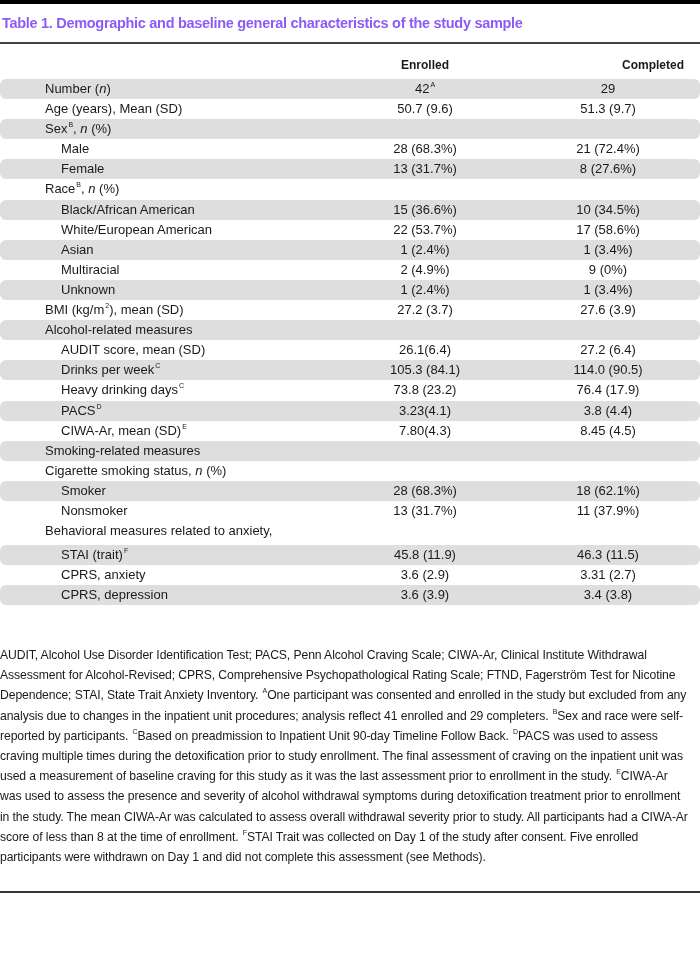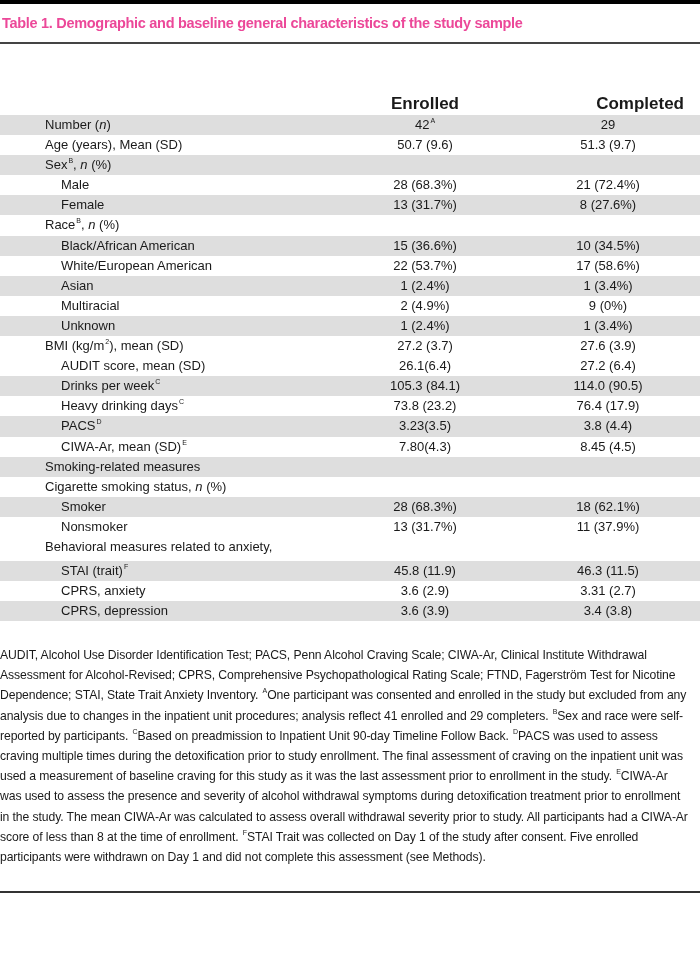--- a/index.html
+++ b/index.html
@@ -1,26 +1,26 @@
 <!DOCTYPE html>
 <html><head>
 <meta charset="utf-8">
 <style>
   html, body { margin: 0; padding: 0; background: #ffffff; }
   body { width: 700px; height: 960px; overflow: hidden; position: relative;
          font-family: "Liberation Sans", "DejaVu Sans", sans-serif; color: #1a1a1a; }
   .top-rule { position: absolute; left: 0; top: 0; width: 700px; height: 4px; background: #000; }
   .title { position: absolute; left: 2px; top: 15px; font-size: 14.5px; font-weight: bold;
-           letter-spacing: -0.3px; color: #ec4899; white-space: nowrap; text-align: right; }
+           letter-spacing: -0.3px; color: #8b5cf6; white-space: nowrap; text-align: right; }
   .title-rule { position: absolute; left: 0; top: 42px; width: 700px; height: 2px; background: #444; }
   .table { position: absolute; left: 0; top: 54px; width: 700px; }
-  .hdr { height: 25px; position: relative; font-size: 17px; font-weight: bold; margin-top: 36px; }
+  .hdr { height: 25px; position: relative; font-size: 12px; font-weight: bold; }
   .hdr .c1 { position: absolute; left: 375px; width: 100px; text-align: center; top: 4px; }
   .hdr .c2 { position: absolute; left: 584px; width: 100px; text-align: right; top: 4px; }
-  .row { position: relative; height: 20.1px; font-size: 13px; line-height: 20px; }
+  .row { position: relative; height: 20.1px; font-size: 13px; line-height: 20px; border-radius: 6px; }
   .row.shaded { background: #dedede; }
   .row .lbl { position: absolute; left: 45px; white-space: nowrap; }
   .row.sub .lbl { left: 61px; text-align: right; }
   .row .v1 { position: absolute; left: 370px; width: 110px; text-align: center; }
   .row .v2 { position: absolute; left: 553px; width: 110px; text-align: center; }
   .row.tall { height: 24px; }
   .row.tall .lbl { white-space: normal; width: 260px; line-height: 20px; }
   sup { font-size: 7px; vertical-align: top; line-height: 10px; position: relative; top: 1px; margin-left: 1px; }
   i { font-style: italic; }
   .footnote { position: absolute; left: 0; top: 645px; width: 690px; font-size: 12.2px;
@@ -93,38 +93,43 @@
       <div class="row shaded sub">
         <span class="lbl"><span>Unknown</span></span>
         <span class="v1"><span>1 (2.4%)</span></span>
         <span class="v2">1 (3.4%)</span>
       </div>
       <div class="row">
         <span class="lbl"><span>BMI (kg/m</span><sup>2</sup><span>), mean (SD)</span></span>
         <span class="v1"><span>27.2 (3.7)</span></span>
         <span class="v2">27.6 (3.9)</span>
       </div>
+      <div class="row shaded">
+        <span class="lbl"><span>Alcohol-related measures</span></span>
+        <span class="v1"><span></span></span>
+        <span class="v2"></span>
+      </div>
       <div class="row sub">
         <span class="lbl"><span>AUDIT score, mean (SD)</span></span>
         <span class="v1"><span>26.1(6.4)</span></span>
         <span class="v2">27.2 (6.4)</span>
       </div>
       <div class="row shaded sub">
         <span class="lbl"><span>Drinks per week</span><sup>C</sup></span>
         <span class="v1"><span>105.3 (84.1)</span></span>
         <span class="v2">114.0 (90.5)</span>
       </div>
       <div class="row sub">
         <span class="lbl"><span>Heavy drinking days</span><sup>C</sup></span>
         <span class="v1"><span>73.8 (23.2)</span></span>
         <span class="v2">76.4 (17.9)</span>
       </div>
       <div class="row shaded sub">
         <span class="lbl"><span>PACS</span><sup>D</sup></span>
-        <span class="v1"><span>3.23(3.5)</span></span>
+        <span class="v1"><span>3.23(4.1)</span></span>
         <span class="v2">3.8 (4.4)</span>
       </div>
       <div class="row sub">
         <span class="lbl"><span>CIWA-Ar, mean (SD)</span><sup>E</sup></span>
         <span class="v1"><span>7.80(4.3)</span></span>
         <span class="v2">8.45 (4.5)</span>
       </div>
       <div class="row shaded">
         <span class="lbl"><span>Smoking-related measures</span></span>
         <span class="v1"><span></span></span>

